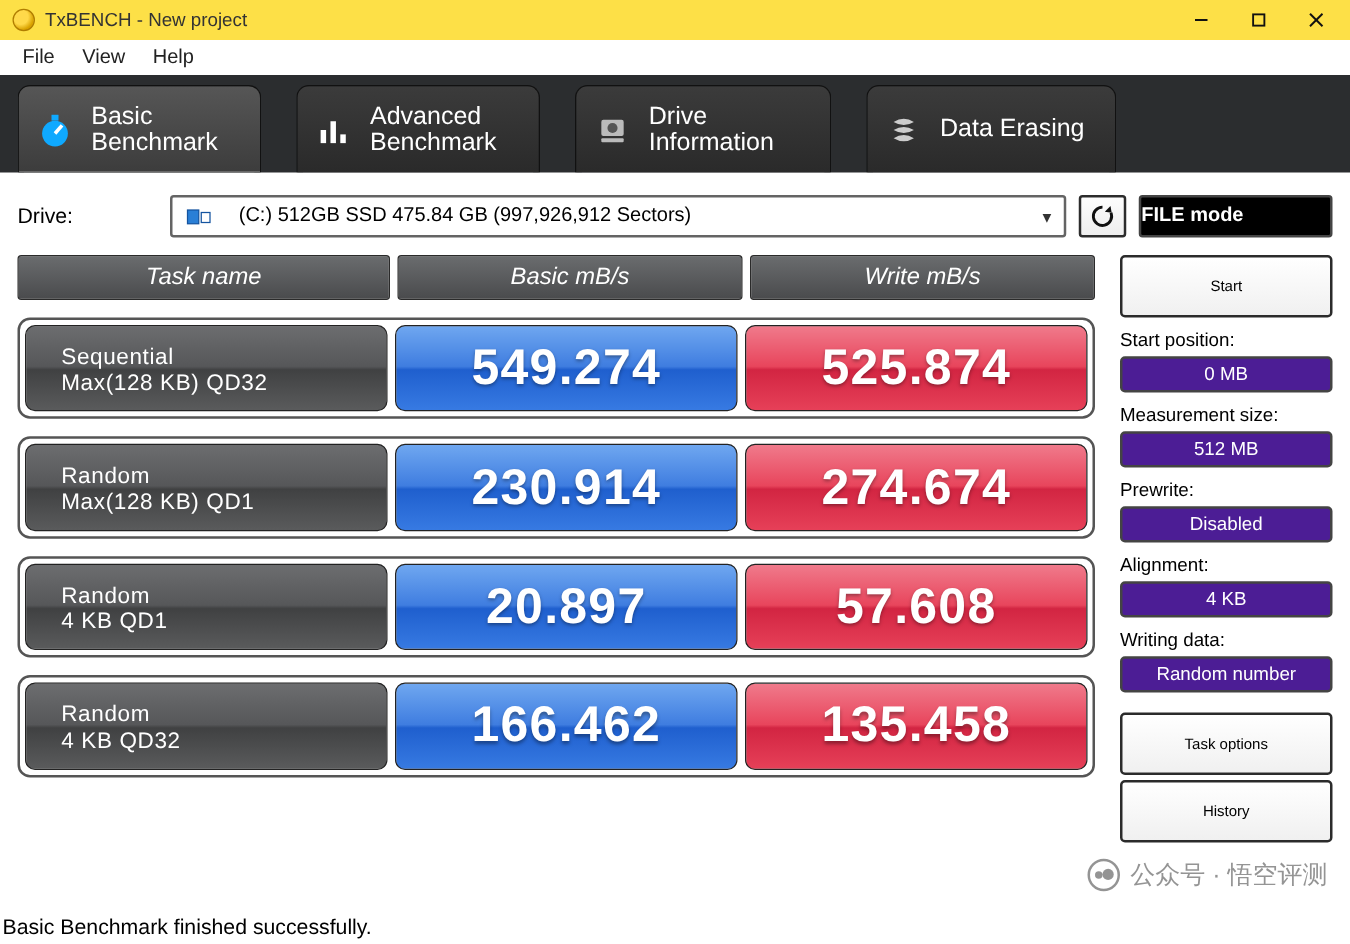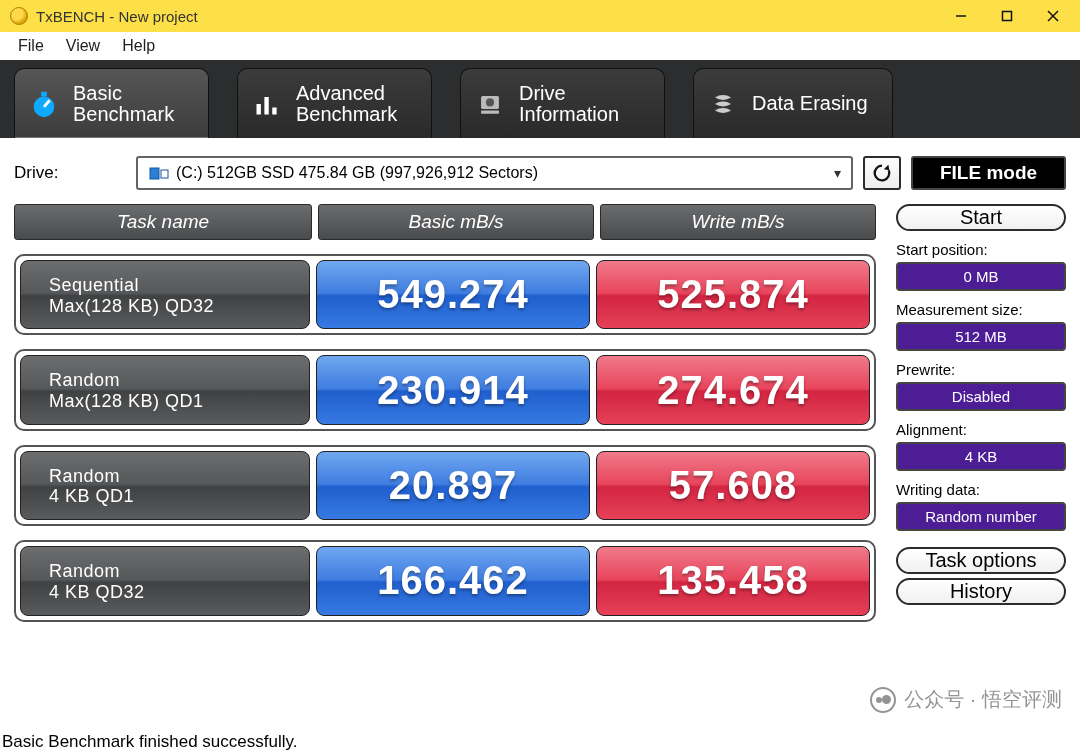--- a/index.html
+++ b/index.html
@@ -12,36 +12,36 @@
 .menubar { height: 28px; display: flex; align-items: center; padding: 0 8px; gap: 2px; font-size: 16px; color: #222; }
 .menubar span { padding: 2px 10px; }
 .tabstrip { background: #2b2d2f; display: flex; align-items: stretch; height: 78px; padding: 8px 14px 0 14px; gap: 28px; }
 .tab { color: #fff; display: flex; align-items: center; gap: 14px; padding: 0 18px 0 14px; font-size: 20px; border-top-left-radius: 10px; border-top-right-radius: 10px; border: 1px solid #111; border-bottom: none; min-width: 195px; background: linear-gradient(#3b3b3b, #2a2a2a); }
 .tab.active { background: linear-gradient(#565656, #3c3c3c); box-shadow: 0 -1px 0 #777 inset; }
 .tab .lbl { line-height: 1.05; }
 .tab .ic { width: 30px; height: 30px; display: flex; align-items: center; justify-content: center; }
 .drivebar { display: flex; align-items: center; padding: 18px 14px 14px 14px; gap: 10px; }
 .drivebar .dl { width: 112px; font-size: 17px; }
 .drivesel { flex: 1; border: 2px solid #646464; border-radius: 3px; height: 34px; display: flex; align-items: center; padding: 0 10px; font-size: 16px; justify-content: space-between; background: #fff; }
-.drivesel .left { display: flex; align-items: flex-start; gap: 4px; }
+.drivesel .left { display: flex; align-items: flex-start; gap: 19px; }
 .drivesel .chev { font-size: 14px; color: #333; }
 .refresh { width: 38px; height: 34px; border: 2px solid #2c2c2c; border-radius: 3px; background: linear-gradient(#fdfdfd, #eee); display: flex; align-items: center; justify-content: center; }
-.filemode { width: 155px; height: 34px; background: #000; color: #fff; border: 2px solid #444; border-radius: 3px; text-align: center; line-height: 30px; font-weight: bold; font-size: 19px; }
+.filemode { width: 155px; height: 34px; background: #000; color: #fff; border: 2px solid #444; border-radius: 3px; text-align: left; line-height: 30px; font-weight: bold; font-size: 16px; }
 .mainarea { display: flex; gap: 20px; padding: 0 14px; }
 .leftcol { flex: 1; }
 .rightcol { width: 170px; display: flex; flex-direction: column; gap: 4px; }
 .hdrrow { display: flex; gap: 6px; }
 .hdrcell { flex: 1; background: linear-gradient(#6a6c6e, #4a4b4d); color: #fff; font-size: 19px; font-style: italic; text-align: center; padding: 6px 0; border-radius: 3px; border: 1px solid #2a2a2a; }
 .hdrcell.task { flex: 0 0 298px; }
 .rowframe { border: 2px solid #555; border-radius: 10px; padding: 4px; margin-top: 14px; display: flex; gap: 6px; }
 .taskcell { flex: 0 0 290px; background: linear-gradient(#6c6d6f 0%, #565759 48%, #404142 52%, #5a5b5c 100%); color: #fff; border-radius: 8px; border: 1px solid #222; padding: 14px 0 12px 28px; font-size: 18px; line-height: 1.15; letter-spacing: .5px; }
 .valcell { flex: 1; border-radius: 8px; border: 1px solid #222; display: flex; align-items: center; justify-content: center; font-family: "Arial Black", Arial, sans-serif; font-weight: 900; font-size: 40px; color: #fff; letter-spacing: 1px; text-shadow: 0 2px 3px rgba(0,0,0,.35); }
 .valcell.read { background: linear-gradient(#6fa7f0 0%, #3f7de0 48%, #1f5fce 52%, #377ae2 100%); }
 .valcell.write { background: linear-gradient(#f07a8b 0%, #e8455c 48%, #d22542 52%, #e64058 100%); }
-.rbtn { border: 2px solid #2b2b2b; border-radius: 14px; background: linear-gradient(#ffffff, #f0f0f0); text-align: center; padding: 0 0; font-size: 20px; }
+.rbtn { border: 2px solid #2b2b2b; border-radius: 4px; background: linear-gradient(#ffffff, #f0f0f0); text-align: center; padding: 16px 0; font-size: 12px; }
 .rlab { font-size: 15px; margin-top: 6px; }
 .rval { background: #4c1d95; color: #fff; border: 2px solid #444; border-radius: 4px; text-align: center; padding: 4px 0; font-size: 15px; }
 .status { position: absolute; left: 2px; top: 732px; font-size: 17px; }
 .watermark { position: absolute; right: 18px; bottom: 42px; color: rgba(60,60,60,.55); font-size: 20px; display: flex; align-items: center; gap: 8px; font-family: sans-serif; }
 .watermark .circ { width: 26px; height: 26px; border-radius: 50%; border: 2px solid rgba(60,60,60,.55); position: relative; }
 .watermark .circ:before, .watermark .circ:after { content: ""; position: absolute; background: rgba(60,60,60,.55); border-radius: 50%; }
 .watermark .circ:before { width: 6px; height: 6px; left: 4px; top: 8px; }
 .watermark .circ:after { width: 9px; height: 9px; right: 3px; top: 6px; }
 </style>
 </head>

